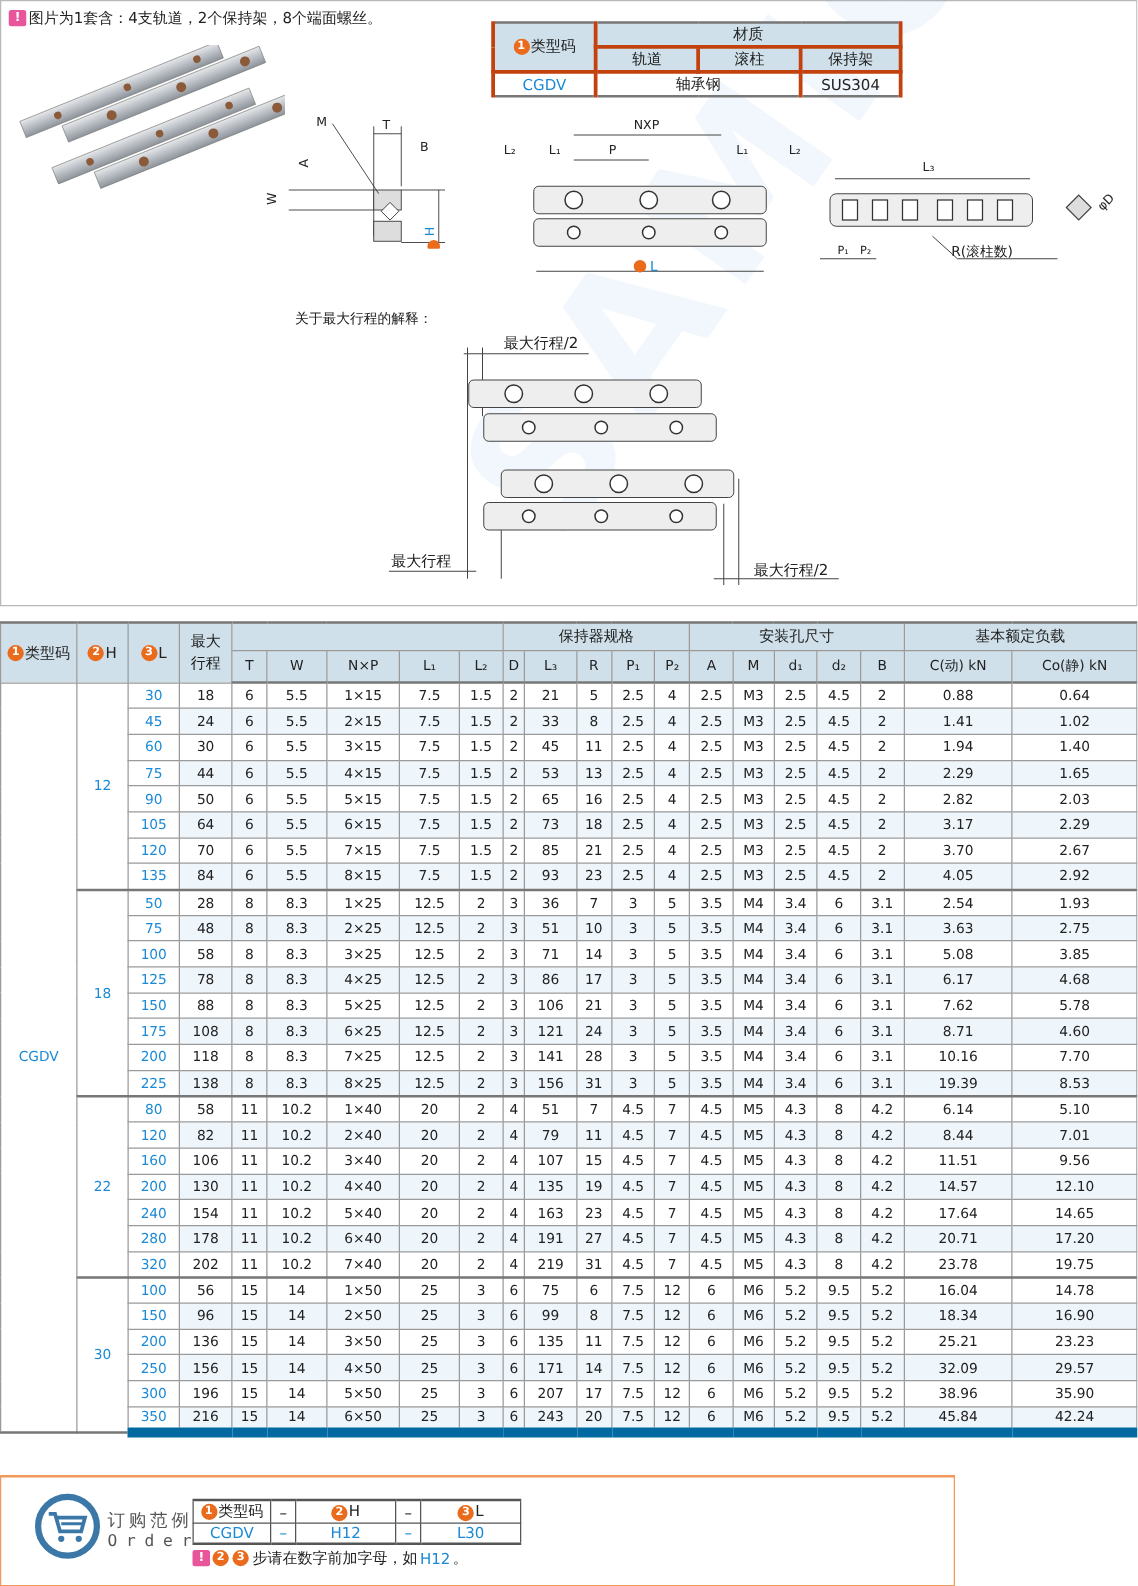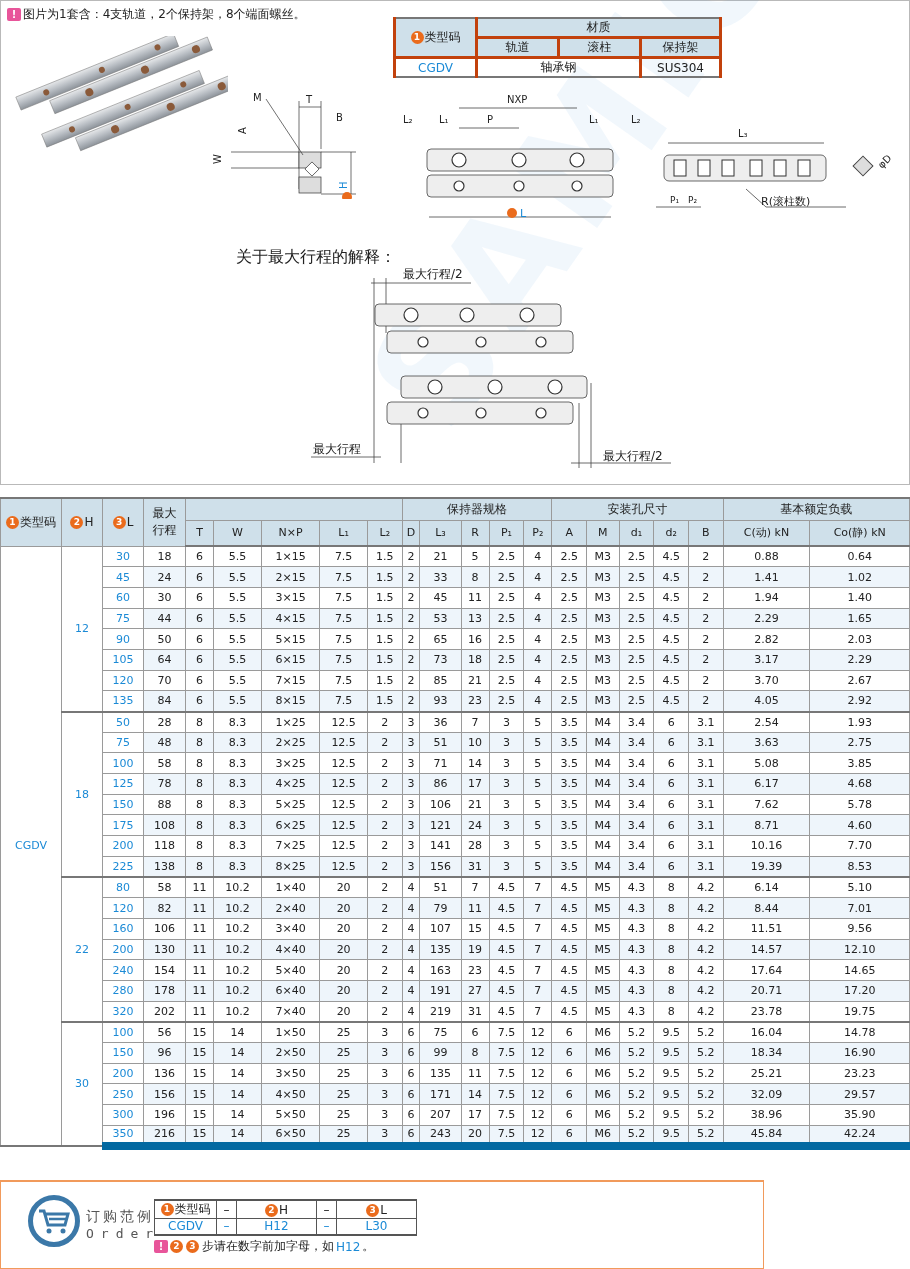--- a/index.html
+++ b/index.html
@@ -12,21 +12,21 @@
   .num { display: inline-block; width: 13px; height: 13px; border-radius: 50%; background: #ea6b1c; color: #fff; font-size: 9px; line-height: 13px; text-align: center; font-weight: bold; vertical-align: middle; margin-right: 1px; }
 
   .mat-table { position: absolute; left: 392px; top: 16px; border-collapse: collapse; font-size: 12px; }
   .mat-table td { border: 3px solid #c2410c; text-align: center; height: 17px; padding: 0 4px; }
   .mat-table .h { background: #cfe0ea; }
   .mat-table tr:first-child td { border-top: 2px solid #777; }
   .mat-table tr:last-child td { border-bottom: 2px solid #777; }
   .blue { color: #1b8ad6; }
 
   .photo { position: absolute; left: 12px; top: 35px; width: 215px; height: 120px; }
-  .explain-title { position: absolute; left: 235px; top: 246px; font-size: 16px; }
+  .explain-title { position: absolute; left: 235px; top: 246px; font-size: 11px; }
   .watermark { position: absolute; left: 280px; top: 80px; font-size: 150px; color: rgba(80,150,220,0.08); font-weight: bold; transform: rotate(-55deg); pointer-events: none; letter-spacing: 10px; }
 
   
   .spec { position: absolute; left: 0; top: 497px; width: 910px; border-collapse: collapse; font-size: 11px; }
   .spec th { background: #cfe0ea; font-weight: normal; border: 1px solid #9a9a9a; height: 26px; color: #222; }
   .spec thead tr:first-child th { border-top: 2px solid #777; height: 22px; font-size: 12px; }
   .spec thead tr:last-child th { border-bottom: 2px solid #777; }
   .spec td { border: 1px solid #9a9a9a; text-align: center; height: 20.7px; color: #222; }
   .spec td.alt { background: #eef5fb; }
   .spec td.lval { color: #1b8ad6; }

